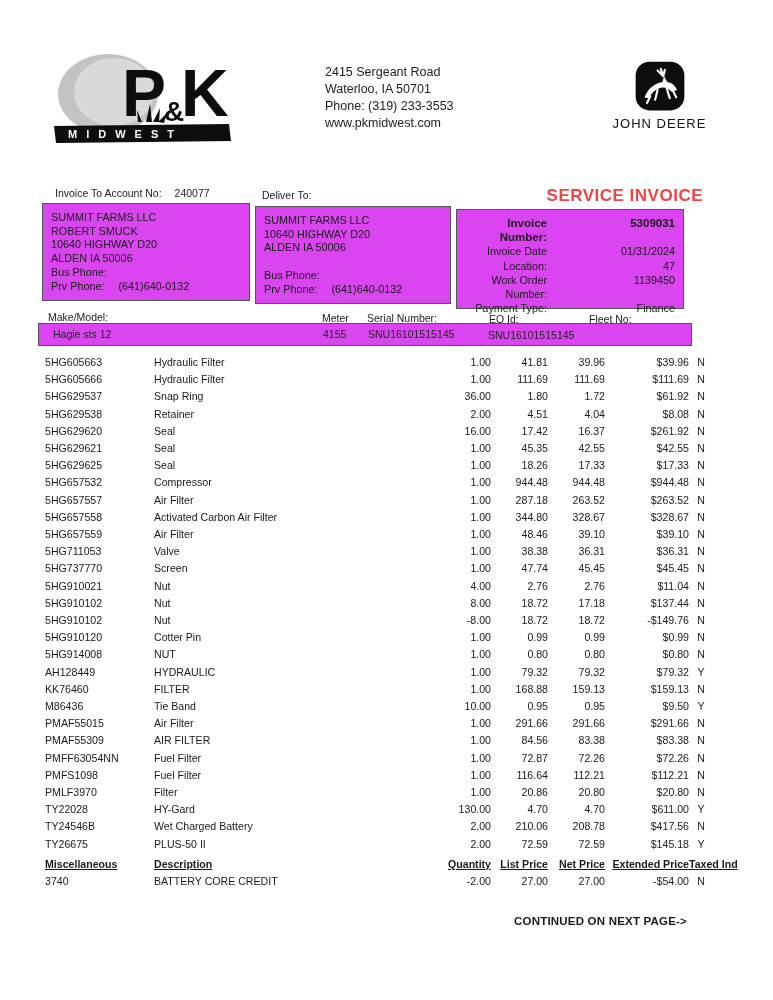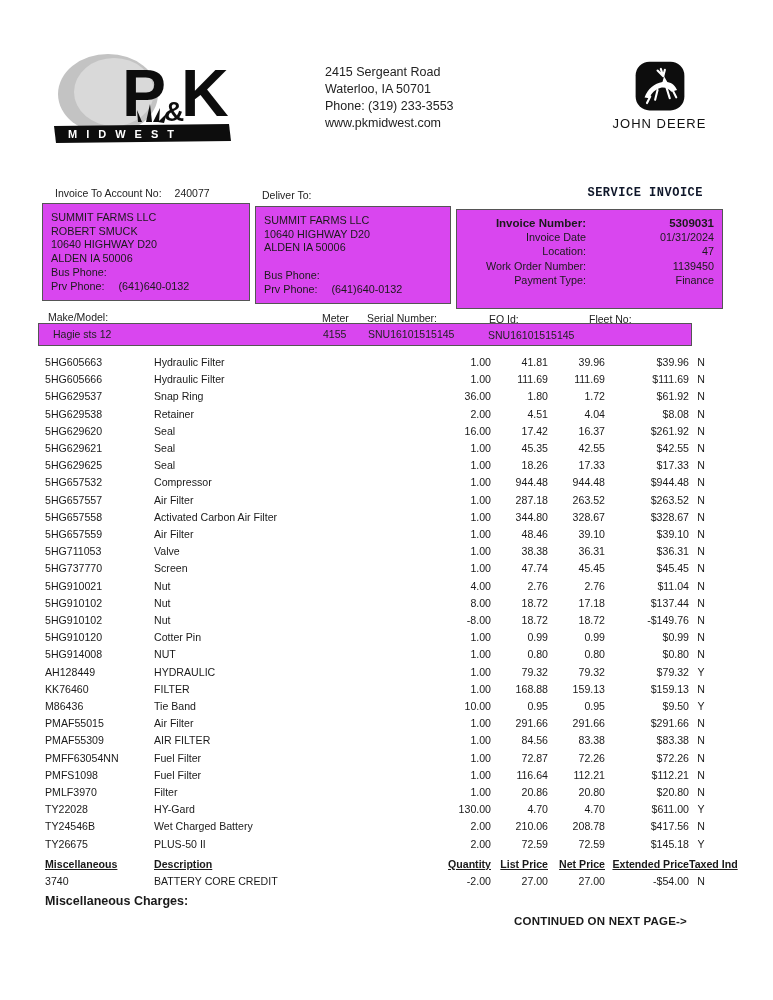--- a/index.html
+++ b/index.html
@@ -4,21 +4,21 @@
 <style>
   html,body{margin:0;padding:0;background:#ffffff;}
   .page{position:relative;width:773px;height:1000px;background:#fff;
         font-family:"Liberation Sans",sans-serif;color:#1a1a1a;overflow:hidden;}
   .abs{position:absolute;}
   .lbl{font-size:10.5px;color:#222;}
   .box{border:1px solid #555;background:#d946ef;box-sizing:border-box;}
   
   .addr{font-size:12.5px;line-height:17px;color:#222;}
   .jd-brand{font-size:13px;font-weight:normal;letter-spacing:1px;color:#111;}
-  .svt{font-size:12px;font-weight:bold;letter-spacing:.5px;color:#0f172a;font-family:Liberation Mono, monospace;}
+  .svt{font-size:17px;font-weight:bold;letter-spacing:.5px;color:#ef4444;}
   
   .addr-box{display:flex;flex-direction:column;padding:7px 8px;font-size:10.8px;line-height:13.5px;}
   .addr-box .phones{margin-top:auto;}
   .phone-row{display:flex;gap:14px;line-height:14px;}
   
   .meta-box{display:flex;flex-direction:column;padding:6px 0 5px 0;}
   .meta-row{display:flex;line-height:14.2px;font-size:10.8px;}
   .meta-row .ml{flex:1;text-align:right;}
   .meta-row .mv{width:128px;text-align:right;padding-right:8px;white-space:nowrap;}
   .meta-row.bold .ml,.meta-row.bold .mv{font-weight:bold;font-size:11.5px;}
@@ -101,21 +101,21 @@
       <div class="phone-row">
           <span>Bus Phone:</span>
         </div>
       <div class="phone-row">
         <span>Prv Phone:</span>
         <span>(641)640-0132</span>
       </div>
     </div>
   </div>
 
-  <div class="abs box meta-box" style="left:456px;top:209px;width:267px;height:100px;">
+  <div class="abs box meta-box" style="left:456px;top:209px;width:228px;height:100px;">
     <div class="meta-row bold">
       <span class="ml">Invoice Number:</span>
       <span class="mv">5309031</span>
     </div>
     <div class="meta-row">
       <span class="ml">Invoice Date</span>
       <span class="mv">01/31/2024</span>
     </div>
     <div class="meta-row">
       <span class="ml">Location:</span>
@@ -423,18 +423,17 @@
     <div class="grid-row">
       <span>3740</span>
       <span>BATTERY CORE CREDIT</span>
       <span class="c-num">-2.00</span>
       <span class="c-num">27.00</span>
       <span class="c-num">27.00</span>
       <span class="c-num">-$54.00</span>
       <span class="c-tax">N</span>
     </div>
 
-    <div class="misc-title">Miscellaneous Charges:</div>
   </div>
 
   <div class="abs continued" style="top:915px;right:86px;">CONTINUED ON NEXT PAGE-&gt;</div>
 
 </div>
 
 </body></html>

